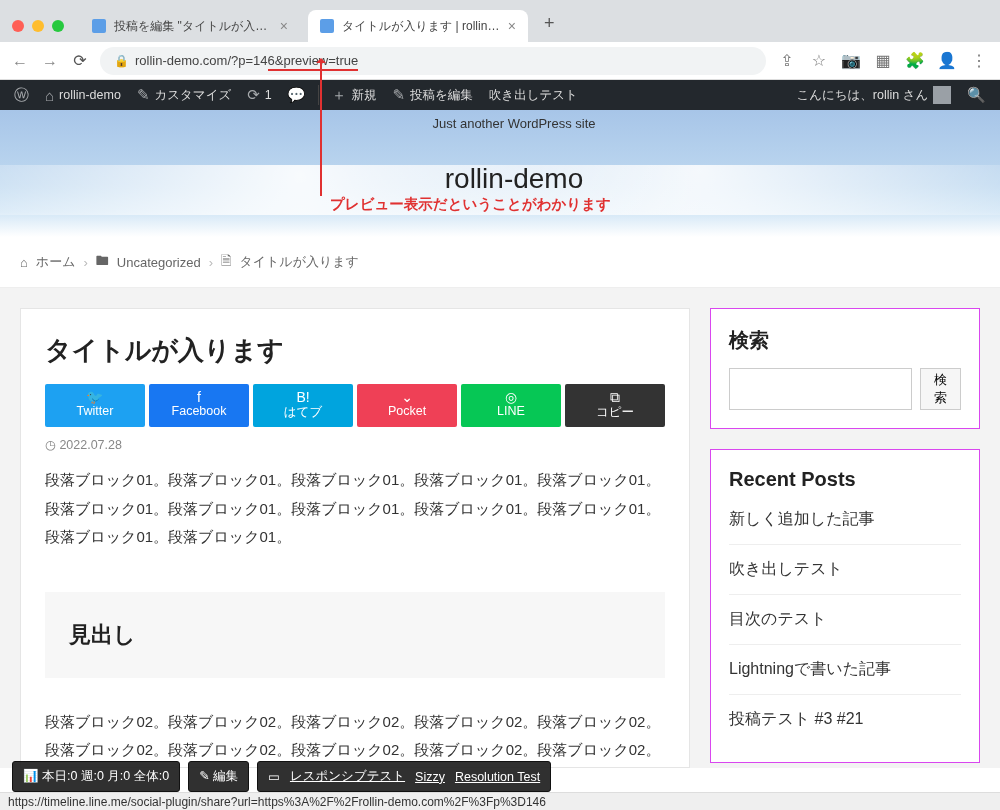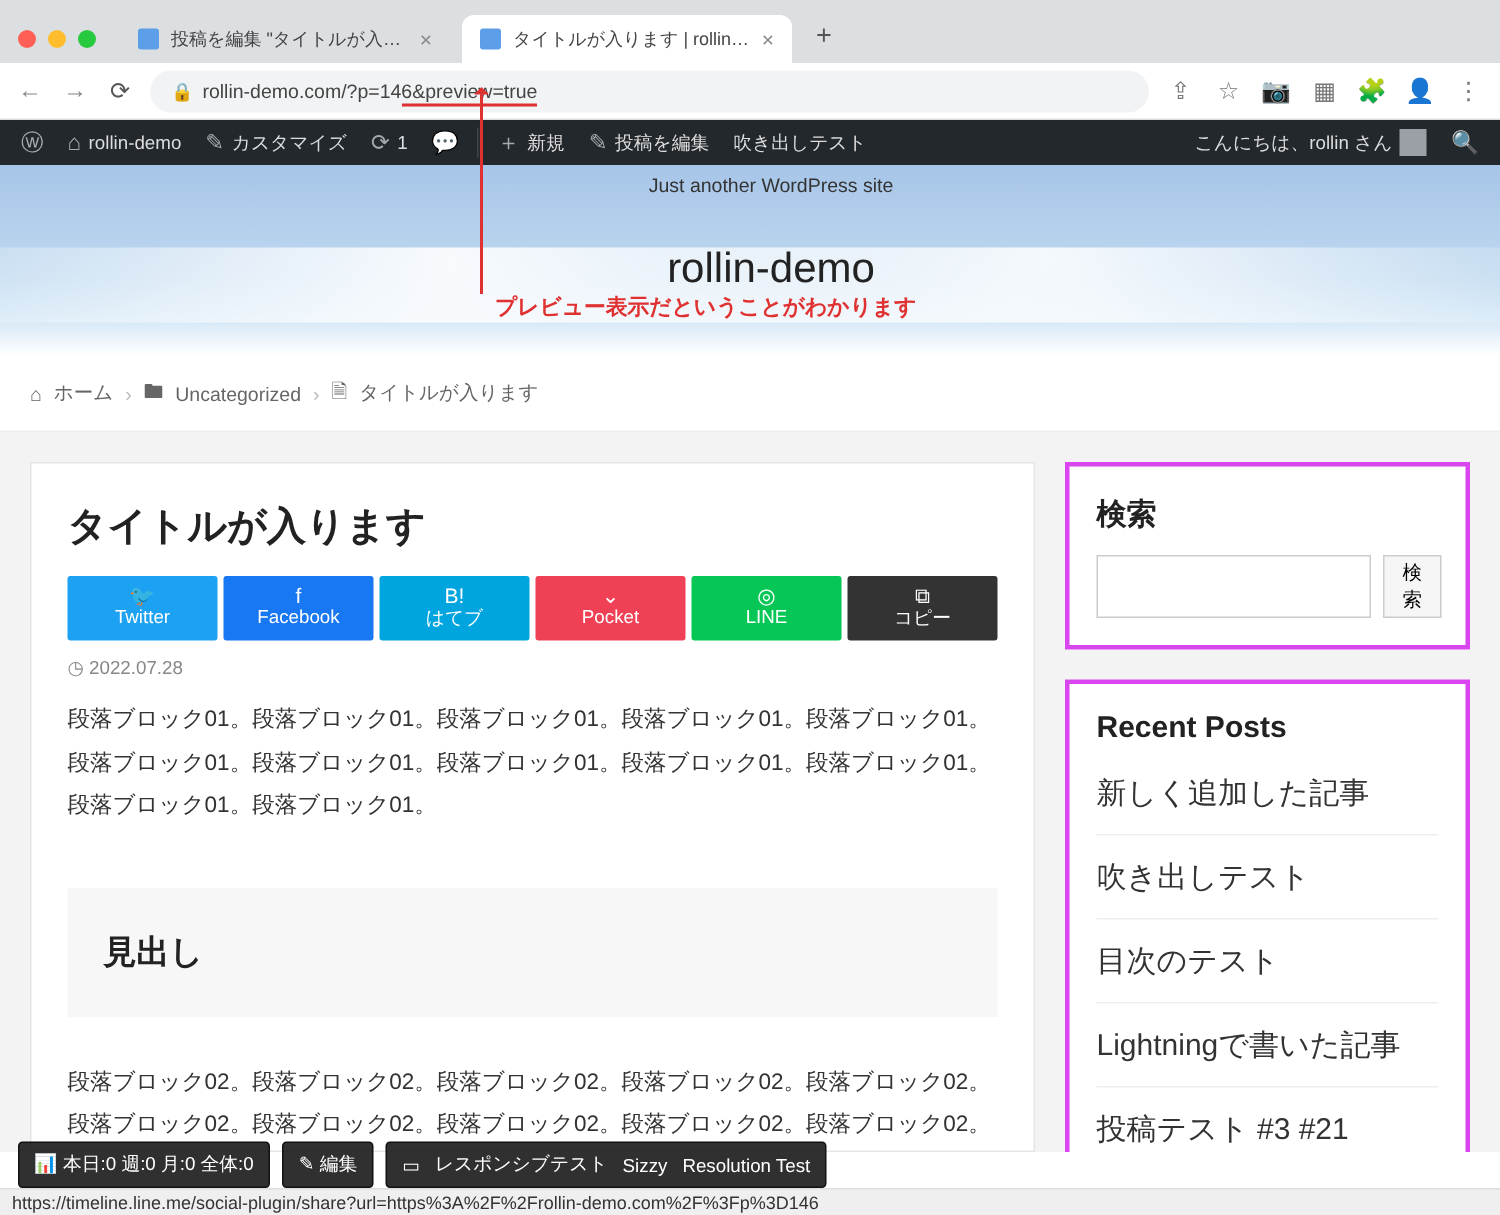--- a/index.html
+++ b/index.html
@@ -57,34 +57,34 @@
   .sh .sic{display:block;font-size:14px;line-height:1}
   .sh.tw{background:#1da1f2}.sh.fb{background:#1877f2}.sh.hb{background:#00a4de}.sh.pk{background:#ef4056}.sh.ln{background:#06c755}.sh.cp{background:#333}
   .date { text-align:left; color:#888; font-size:12.5px; padding:10px 0 14px; }
   .date::before{content:"◷ ";}
   .body p { font-size:15px; line-height:1.9; color:#333; margin:0 0 20px; }
   .hblock { background:#f7f7f7; padding:28px 24px; margin:40px 0 30px; }
   .hblock h2 { margin:0; font-size:22px; font-weight:800; }
 
   
   aside { width:270px; display:flex; flex-direction:column; gap:20px; }
-  .widget { background:#fff; border:3px solid #d946ef; padding:18px; }
+  .widget { background:#fff; border:1px solid #d946ef; padding:18px; }
   .wtitle { font-size:20px; font-weight:800; margin:0 0 14px; }
   .searchrow { display:flex; gap:8px; }
   .searchrow input { flex:1; border:1px solid #ccc; height:42px; }
   .searchrow button { border:1px solid #ccc; background:#f6f6f6; padding:0 12px; font-size:13px; }
   .rplist { margin:0; padding:0; list-style:none; }
-  .rplist li { padding:14px 0; font-size:20px; border-top:1px solid #eee; }
+  .rplist li { padding:14px 0; font-size:16px; border-top:1px solid #eee; }
   .rplist li:first-child{border-top:0;padding-top:4px}
   .rplist li a{color:#333;text-decoration:none}
 
   
   .devbar { position:absolute; bottom:18px; left:12px; display:flex; gap:8px; font-size:12.5px;align-items:flex-end; }
   .devbox { border:1px solid #111; background:rgba(30,30,30,.92); color:#fff; border-radius:3px; padding:6px 10px; display:flex; align-items:center; gap:10px; }
-  .devbox .lnk { }
+  .devbox .lnk { text-decoration:underline; }
   .statusline { position:absolute; bottom:0; left:0; right:0; background:#efefef; font-size:12px; color:#333; padding:2px 8px; height:18px; border-top:1px solid #ddd; white-space:nowrap; overflow:hidden; }
 </style>
 </head>
 <body>
 
 <div class="window">
 
   <div class="browser-chrome">
     <div class="tab-row">
       <div class="traffic">

